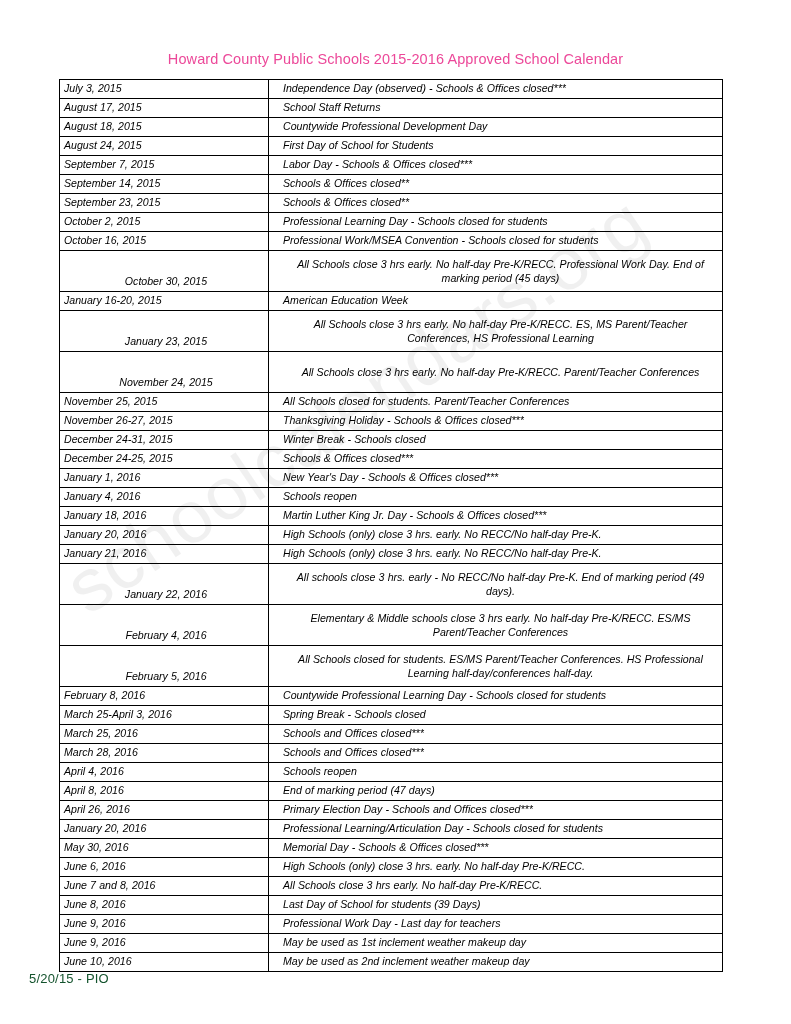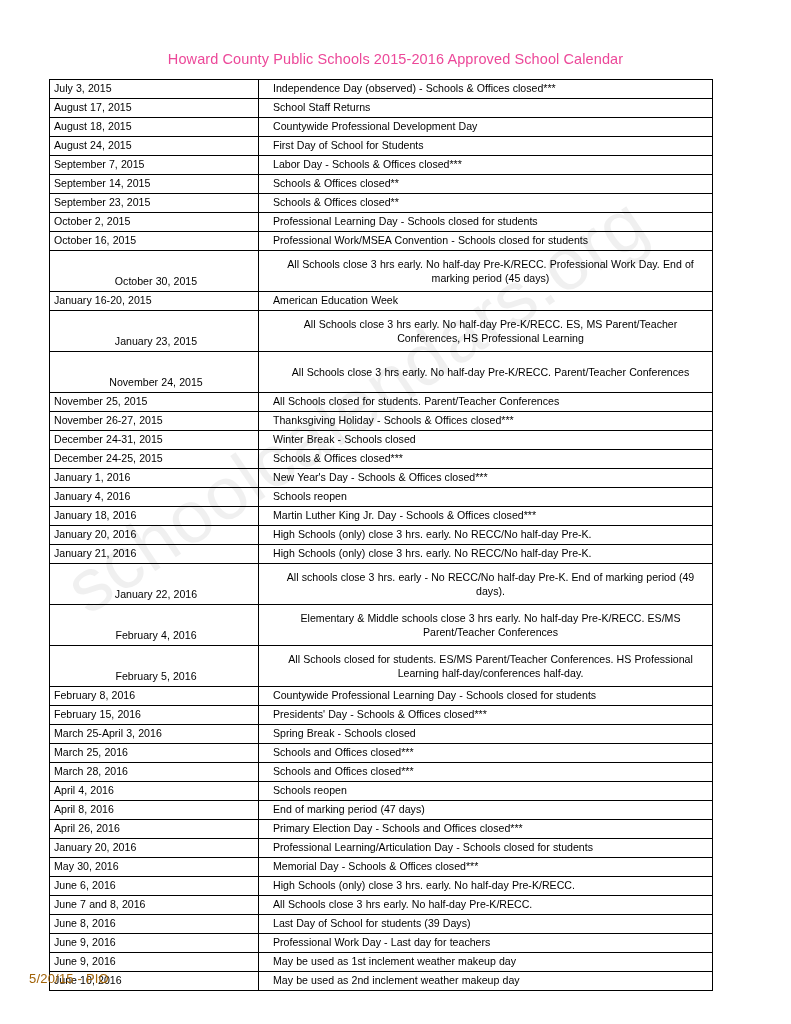--- a/index.html
+++ b/index.html
@@ -62,24 +62,25 @@
     font-size: 14.5px;
     font-weight: 400;
     letter-spacing: 0.1px;
     color: #ec4899;
     z-index: 3;
   }
 
   
   .calendar-table-wrap {
     position: absolute;
-    left: 49px;
+    left: 59px;
     top: 79px;
     width: 663px;
     z-index: 2;
+    font-style: italic;
   }
   table.calendar-table {
     border-collapse: collapse;
     width: 663px;
     table-layout: fixed;
     background: transparent;
   }
   table.calendar-table col.c-date { width: 209px; }
   table.calendar-table col.c-desc { width: 454px; }
 
@@ -119,21 +120,21 @@
   }
 
   
   .footer-note {
     position: absolute;
     left: 29px;
     top: 971px;
     font-size: 13px;
     font-weight: 400;
     letter-spacing: 0.2px;
-    color: #a16207;
+    color: #14532d;
     z-index: 3;
   }
 </style>
 </head>
 <body>
 
 <div class="page">
 
   <div class="watermark-layer">
     <div class="watermark-text">schoolcalendars.org</div>
@@ -298,26 +299,20 @@
               <span class="desc-text">All Schools closed for students. ES/MS Parent/Teacher Conferences. HS Professional Learning half-day/conferences half-day.</span>
             </td>
           </tr>
           <tr>
             <td class="date-cell">February 8, 2016</td>
             <td class="desc-cell">
               <span class="desc-text">Countywide Professional Learning Day - Schools closed for students</span>
             </td>
           </tr>
           <tr>
-            <td class="date-cell">February 15, 2016</td>
-            <td class="desc-cell">
-              <span class="desc-text">Presidents' Day - Schools &amp; Offices closed***</span>
-            </td>
-          </tr>
-          <tr>
             <td class="date-cell">March 25-April 3, 2016</td>
             <td class="desc-cell">
               <span class="desc-text">Spring Break - Schools closed</span>
             </td>
           </tr>
           <tr>
             <td class="date-cell">March 25, 2016</td>
             <td class="desc-cell">
               <span class="desc-text">Schools and Offices closed***</span>
             </td>

